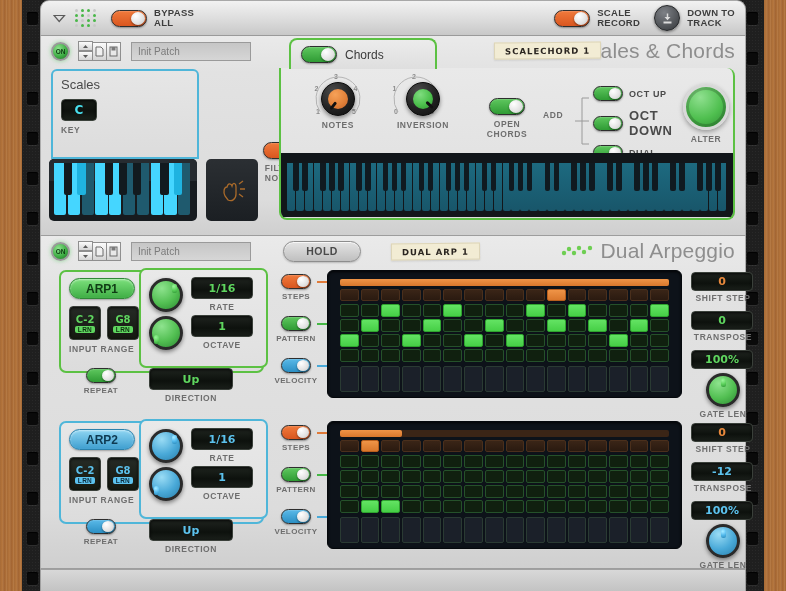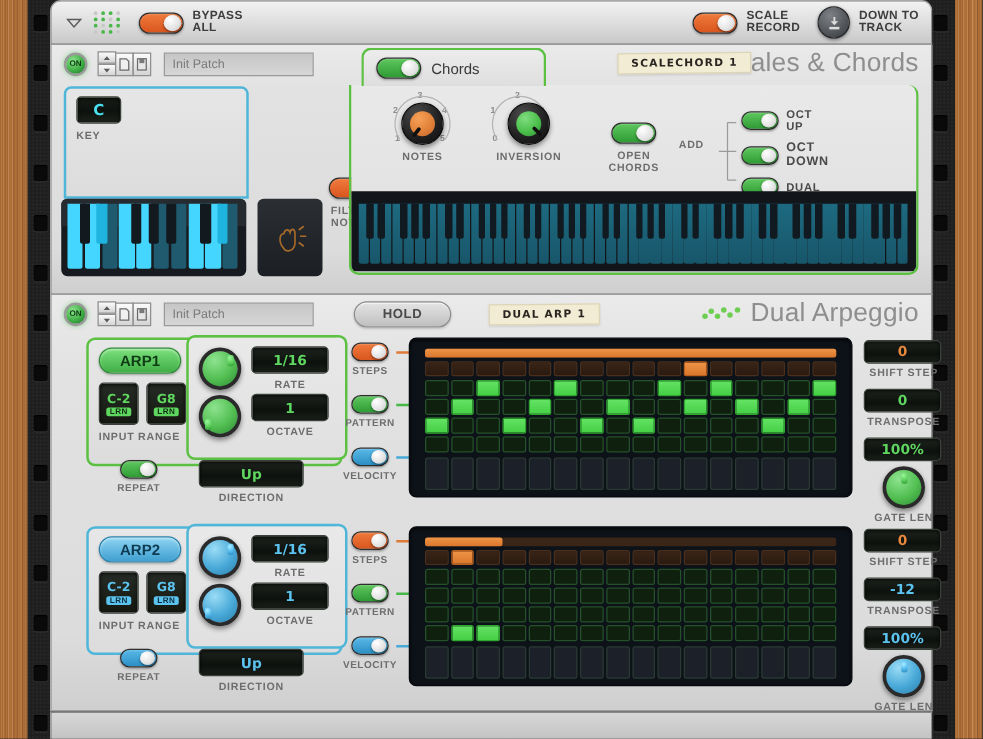--- a/index.html
+++ b/index.html
@@ -225,21 +225,21 @@
     width: 46px; height: 46px; border-radius: 50%;
     background: radial-gradient(circle at 36% 26%, #8fe08f 0%, #4fbf4f 55%, #2d8a33 100%);
     border: 3px solid #d8d8d8; margin: 0 auto;
     box-shadow: 0 2px 5px rgba(0,0,0,.35), inset 0 0 0 3px rgba(0,0,0,.18);
   }
   .ringnum { position: absolute; font-size: 7px; color: #8a8a8a; font-weight: bold; }
 
   
   .arp-row { position: relative; height: 151px; }
   .arp-left {
-    position: absolute; left: 18px; top: 4px; width: 205px; height: 103px;
+    position: absolute; left: 8px; top: 4px; width: 205px; height: 103px;
     border: 2px solid #5cc143; border-radius: 7px;
     background: linear-gradient(180deg,#e7e7e7,#dcdcdc);
   }
   .arp-left.blue { border-color: #4fb6d9; }
   .arp-inner {
     position: absolute; left: 78px; top: -4px; width: 129px; height: 100px;
     border: 2px solid #5cc143; border-radius: 7px;
     background: linear-gradient(180deg,#e9e9e9,#e0e0e0);
   }
   .arp-inner.blue { border-color: #4fb6d9; }
@@ -461,20 +461,21 @@
       <div class="brand">
         <svg class="brand-mark" width="28" height="16" viewBox="0 0 28 16">
           <circle cx="4" cy="8" r="3" fill="#5cc143"></circle>
           <path d="M10 8 L22 2 L22 14 Z" fill="#5cc143"></path>
         </svg>
         <span class="brand-name">Scales &amp; Chords</span>
       </div>
     </div>
 
     <div class="scales-box">
+      <div class="scales-title">Scales</div>
       <div style="display:flex; align-items:flex-start;">
         <div>
           <div class="lcd key">C</div>
           <div class="cap" style="margin-top:4px;">KEY</div>
         </div>
       </div>
     </div>
 
     <div style="position:absolute; left:222px; top:106px; text-align:center;">
       <div class="tgl on-orange" style="margin:0 auto;">
@@ -573,31 +574,35 @@
             <div style="display:flex;align-items:center;margin-bottom:7px;">
           <div class="tgl on-green sm">
                 <span class="knob"></span>
               </div>
           <span class="cap" style="margin-left:6px;font-size:9px;color:#4a4a4a;">OCT UP</span>
         </div>
             <div style="display:flex;align-items:center;margin-bottom:7px;">
           <div class="tgl on-green sm">
                 <span class="knob"></span>
               </div>
-          <span class="cap" style="margin-left:6px;font-size:10px;color:#4a4a4a;">OCT DOWN</span>
+          <span class="cap" style="margin-left:6px;font-size:13px;color:#4a4a4a;">OCT DOWN</span>
         </div>
             <div style="display:flex;align-items:center;margin-bottom:7px;">
           <div class="tgl on-green sm">
                 <span class="knob"></span>
               </div>
           <span class="cap" style="margin-left:6px;font-size:9px;color:#4a4a4a;">DUAL</span>
         </div>
           </div>
       </div>
 
+      <div style="position:absolute; left:395px; top:16px; text-align:center; width:60px;">
+        <div class="knob-big"></div>
+        <div class="cap" style="margin-top:4px;">ALTER</div>
+      </div>
 
       <div class="bigkb">
         <div id="bigkb-keys" style="position:absolute; left:6px; right:6px; top:10px; bottom:6px;">
             <div style="position:absolute;left:0%;top:0;width:1.9208163265306122%;height:100%;background:linear-gradient(180deg,#1d6a80,#18566a);border-radius:0 0 2px 2px;"></div>
             <div style="position:absolute;left:2.0408163265306123%;top:0;width:1.9208163265306122%;height:100%;background:linear-gradient(180deg,#1d6a80,#18566a);border-radius:0 0 2px 2px;"></div>
             <div style="position:absolute;left:4.081632653061225%;top:0;width:1.9208163265306122%;height:100%;background:linear-gradient(180deg,#1d6a80,#18566a);border-radius:0 0 2px 2px;"></div>
             <div style="position:absolute;left:6.122448979591837%;top:0;width:1.9208163265306122%;height:100%;background:linear-gradient(180deg,#1d6a80,#18566a);border-radius:0 0 2px 2px;"></div>
             <div style="position:absolute;left:8.16326530612245%;top:0;width:1.9208163265306122%;height:100%;background:linear-gradient(180deg,#1d6a80,#18566a);border-radius:0 0 2px 2px;"></div>
             <div style="position:absolute;left:10.204081632653061%;top:0;width:1.9208163265306122%;height:100%;background:linear-gradient(180deg,#1d6a80,#18566a);border-radius:0 0 2px 2px;"></div>
             <div style="position:absolute;left:12.244897959183675%;top:0;width:1.9208163265306122%;height:100%;background:linear-gradient(180deg,#1d6a80,#18566a);border-radius:0 0 2px 2px;"></div>

